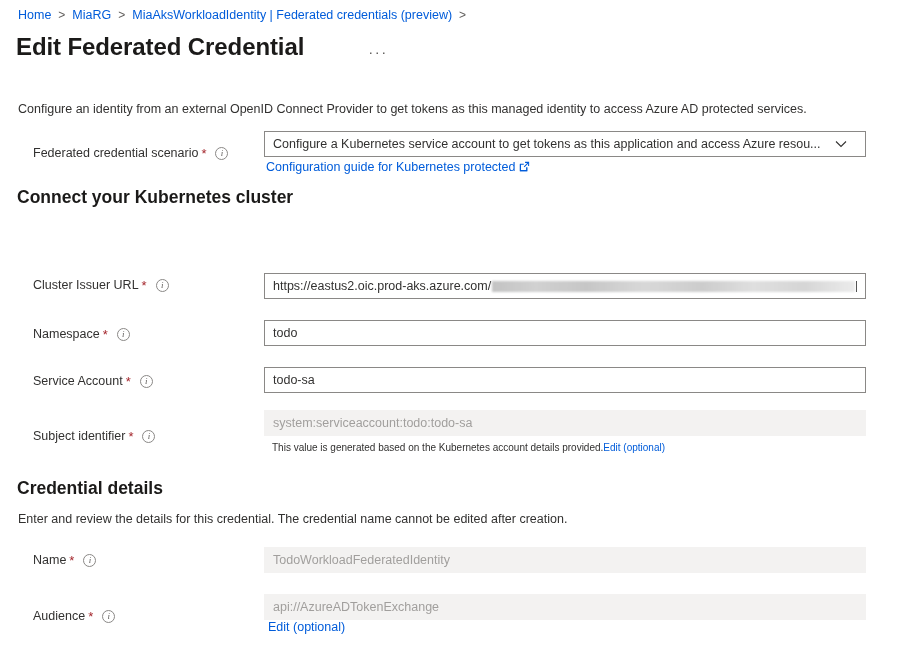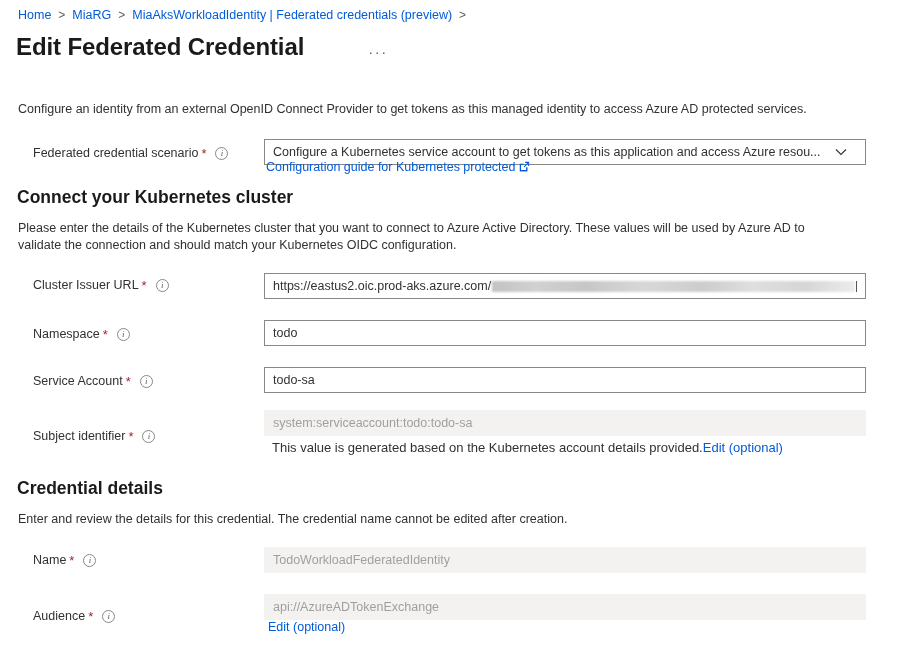--- a/index.html
+++ b/index.html
@@ -81,21 +81,21 @@
     border: 1px solid #8a8886; background: #ffffff;
     font-size: 12.5px; color: #323130;
     display: flex; align-items: center;
     padding: 0 8px;
     white-space: nowrap; overflow: hidden;
   }
   .field.disabled {
     border: 1px solid transparent;
     background: #f3f2f1; color: #a19f9d;
   }
-  .field.select { justify-content: space-between; padding-right: 18px; margin-top: 8px; }
+  .field.select { justify-content: space-between; padding-right: 18px; }
   .select-text { overflow: hidden; text-overflow: ellipsis; }
   .chevron { flex: none; margin-left: 8px; color: #323130; }
 
   .redacted {
     flex: 1; height: 11px; margin-left: 1px;
     background: linear-gradient(90deg,
       #b9b9b9 0%, #c9c9c9 12%, #bdbdbd 26%, #d2d2d2 42%,
       #c4c4c4 58%, #dadada 72%, #cfcfcf 86%, #e9e9e9 100%);
     filter: blur(1.1px);
     opacity: .85;
@@ -106,21 +106,21 @@
   }
 
   .link {
     position: absolute;
     color: #015cda; font-size: 12.5px; line-height: 17px;
     cursor: pointer; white-space: nowrap;
   }
 
   .helper {
     position: absolute; left: 272px;
-    font-size: 13px; line-height: 17px; color: #323130;
+    font-size: 10px; line-height: 17px; color: #323130;
     white-space: nowrap;
   }
   .helper .inline-link { color: #015cda; cursor: pointer; }
 
   .ext-icon { display: inline-block; vertical-align: -1px; margin-left: 4px; }
 </style>
 </head>
 <body>
 
 <div class="page">
@@ -157,21 +157,20 @@
   <div class="link" style="left:266px; top:159px;">
     <span>Configuration guide for Kubernetes protected</span><span class="ext-icon"><svg width="11" height="11" viewBox="0 0 12 12" aria-hidden="true">
           <path d="M1.5 3.5 L1.5 10.5 L8.5 10.5 L8.5 6.8" fill="none" stroke="#015cda" stroke-width="1.1"></path>
           <path d="M5.2 3.5 L1.5 3.5 L1.5 10.5 L8.5 10.5 L8.5 7" fill="none" stroke="#015cda" stroke-width="1.1"></path>
           <path d="M6.6 1.5 L10.5 1.5 L10.5 5.4" fill="none" stroke="#015cda" stroke-width="1.1"></path>
           <path d="M10.5 1.5 L5.6 6.4" fill="none" stroke="#015cda" stroke-width="1.1"></path>
         </svg></span>
   </div>
 
   <div class="section-head" style="top:186px;">Connect your Kubernetes cluster</div>
-  <div class="section-desc" style="top:220px; width:824px;">Please enter the details of the Kubernetes cluster that you want to connect to Azure Active Directory. These values will be used by Azure AD to validate the connection and should match your Kubernetes OIDC configuration.</div>
 
   <div class="label" style="top:277px;">
     <span>Cluster Issuer URL</span>
     <span class="req">*</span>
     <span class="info-icon">i</span>
   </div>
   <div class="field" style="top:273px;">
     <span>https://eastus2.oic.prod-aks.azure.com/</span>
     <span class="redacted"></span>
     <span class="caret"></span>

